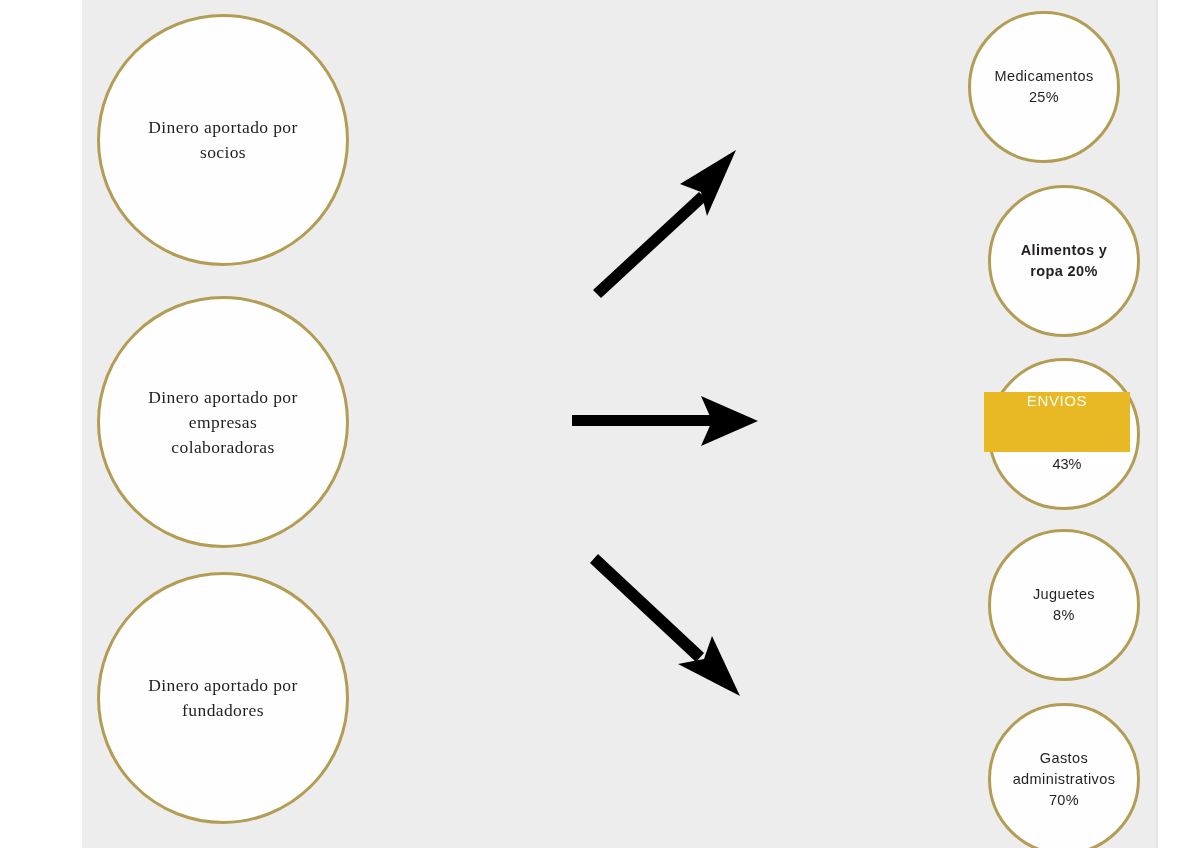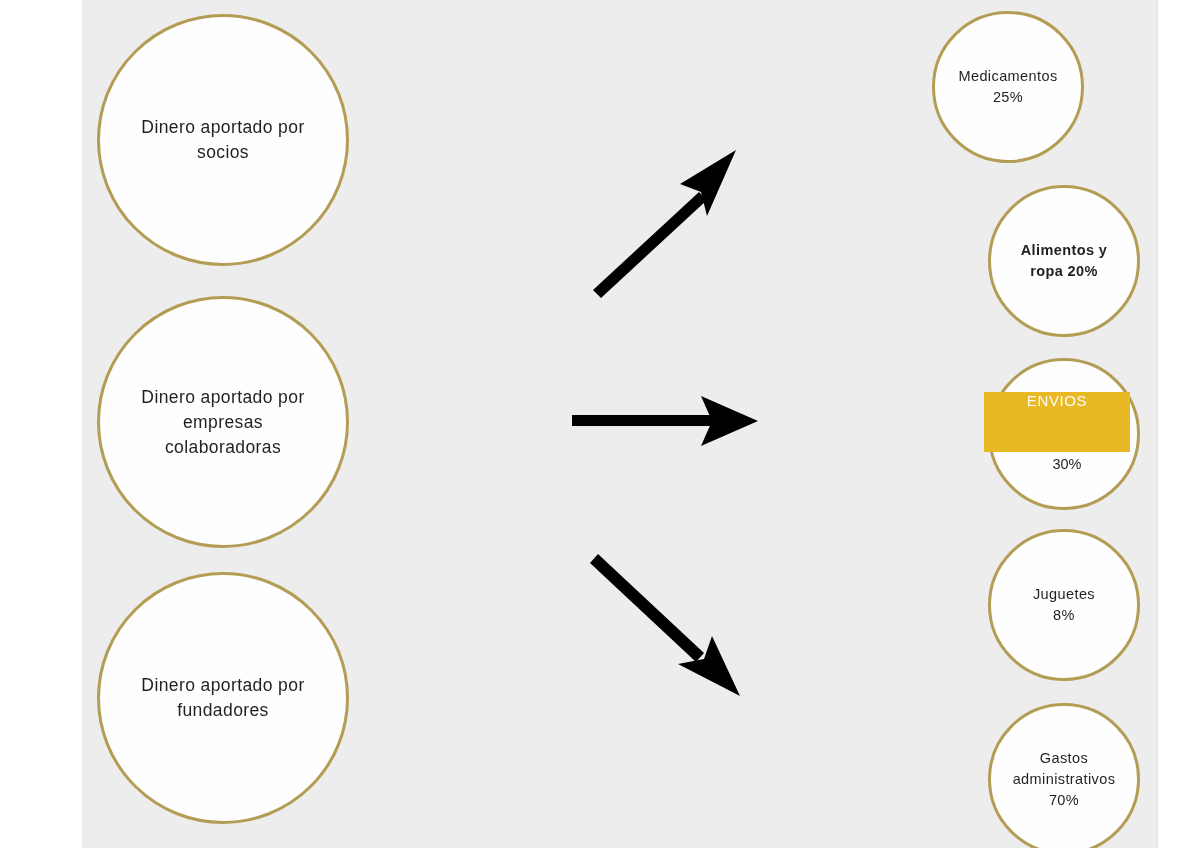--- a/index.html
+++ b/index.html
@@ -45,21 +45,21 @@
     justify-content: center;
   }
   .node-label {
     text-align: center;
     color: #231f20;
     white-space: pre-line;
     letter-spacing: 0.4px;
   }
 
   
-  .source-node { width: 252px; height: 252px; }
+  .source-node { width: 252px; height: 252px; font-family: Liberation Serif, serif; }
   .source-node .node-label {
     font-size: 17.5px;
     line-height: 25px;
     width: 240px;
   }
 
   
   .dest-node { width: 152px; height: 152px; }
   .dest-node .node-label {
     font-size: 14.5px;
@@ -156,36 +156,36 @@
 
   <svg class="arrow-svg" style="left:580px; top:540px;" width="200" height="170" viewBox="0 0 200 170">
     <g fill="#000000">
 
       <polygon points="18,14 10,23 116,122 124,113"></polygon>
 
       <polygon points="160,156 132,96 124,119 98,124"></polygon>
     </g>
   </svg>
 
-  <div class="node dest-node" style="left:932px; top:11px;">
+  <div class="node dest-node" style="left:968px; top:11px;">
     <div class="node-label">Medicamentos
 25%</div>
   </div>
 
   <div class="node dest-node" style="left:988px; top:185px;font-weight:bold;">
     <div class="node-label">Alimentos y
 ropa 20%</div>
   </div>
 
   <div class="node dest-node highlighted" style="left:988px; top:358px;">
     <div class="hl-wrap">
       <div class="hl-band">
         <span class="hl-band-text">ENVIOS</span>
       </div>
-      <div class="hl-pct">30%</div>
+      <div class="hl-pct">43%</div>
     </div>
   </div>
 
   <div class="node dest-node" style="left:988px; top:529px;">
     <div class="node-label">Juguetes
 8%</div>
   </div>
 
   <div class="node dest-node" style="left:988px; top:703px;">
     <div class="node-label">Gastos

